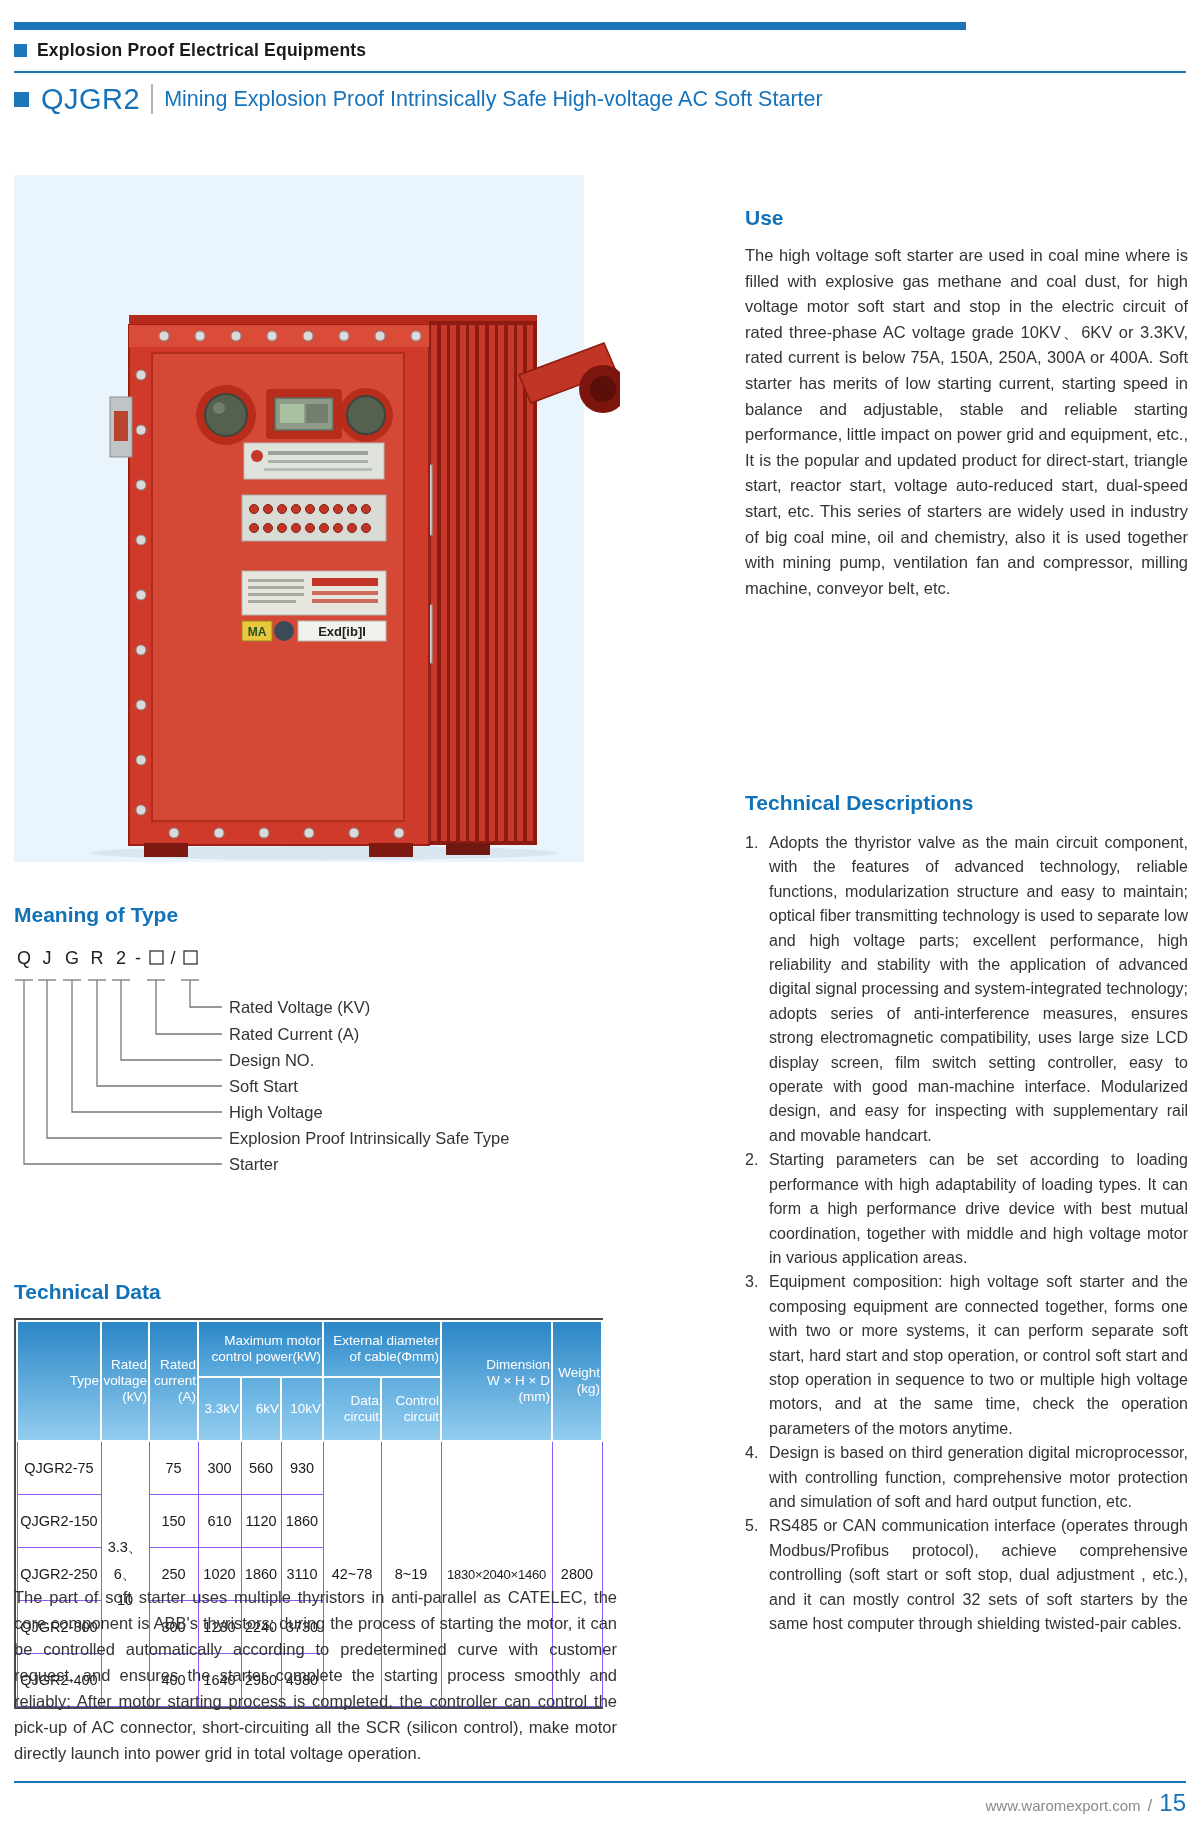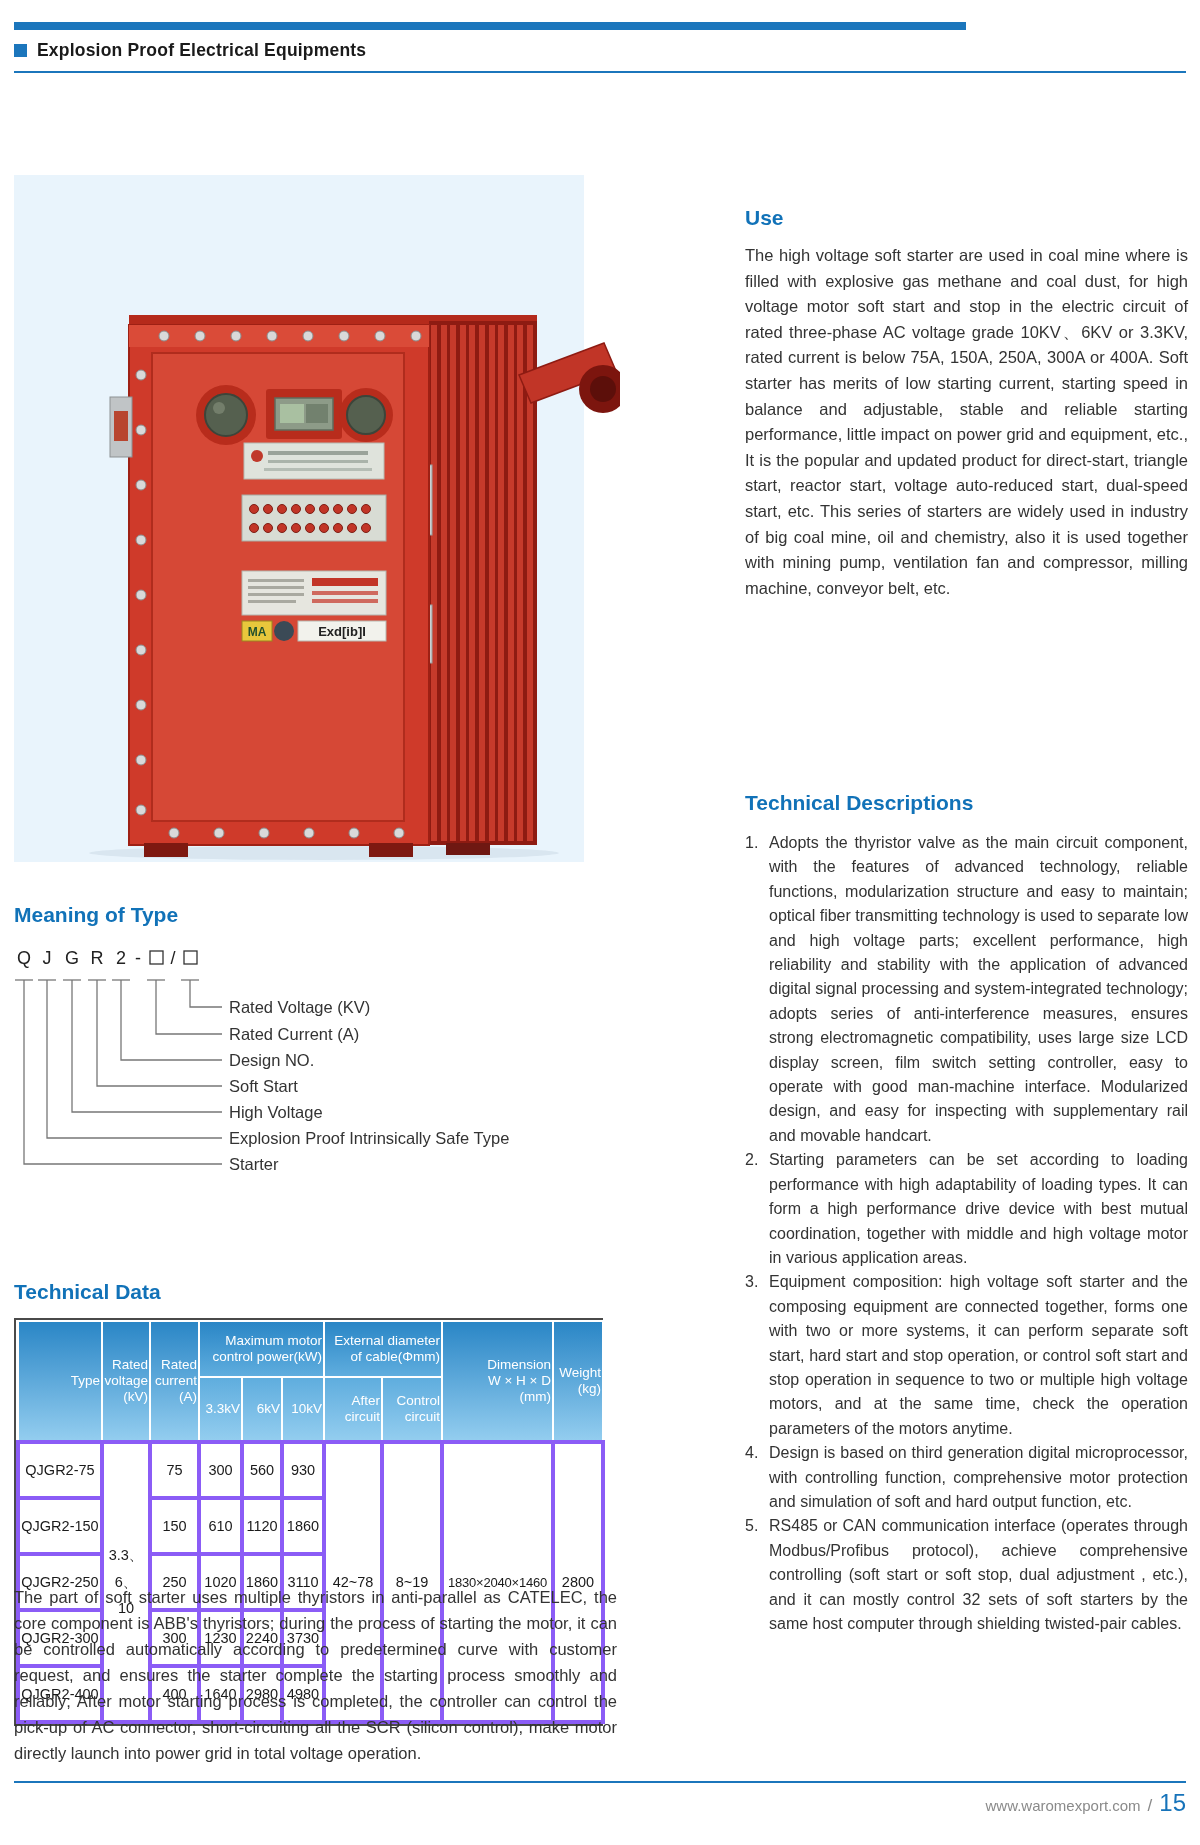--- a/index.html
+++ b/index.html
@@ -33,21 +33,21 @@
   col.c-type{width:84px}col.c-volt{width:48px}col.c-curr{width:49px}
   col.c-p33{width:43px}col.c-p6{width:40px}col.c-p10{width:42px}
   col.c-main{width:58px}col.c-ctrl{width:60px}col.c-dim{width:111px}col.c-wt{width:50px}
   th{color:#ffffff;font-weight:400;font-size:13.5px;line-height:1.18;text-align:right;
      vertical-align:middle;border:2px solid #ffffff;white-space:pre-line;padding:2px 1px;}
   .g-full{background:linear-gradient(180deg,#2a86c6,#93cdef);}
   .g-top{background:linear-gradient(180deg,#2a86c6,#5fadde);}
   .g-bot{background:linear-gradient(180deg,#5fadde,#93cdef);}
   tr.hr1 th{height:50px;}
   tr.hr2 th{height:58px;}
-  td{border:4px solid #8b5cf6;font-size:14.5px;color:#1a1a1a;text-align:center;
+  td{border:1px solid #8b5cf6;font-size:14.5px;color:#1a1a1a;text-align:center;
      vertical-align:middle;height:28px;padding:12px 1px;background:#ffffff;}
   td.multiline{white-space:pre-line;line-height:1.85;}
   td.dim{font-size:13px;letter-spacing:-0.2px;}
   .note{left:14px;top:1584px;width:603px;font-size:16.5px;line-height:26px;text-align:justify;color:#333;}
 
   
   .use-head{left:745px;top:206px;}
   .use-body{left:745px;top:243px;width:443px;font-size:16.5px;line-height:25.6px;text-align:justify;color:#333;}
   .tdesc-head{left:745px;top:791px;}
   .tdesc-list{left:745px;top:831px;width:443px;}
@@ -70,20 +70,26 @@
   <div class="abs topbar"></div>
 
 
   <div class="abs tagline-row">
     <div class="sq-sm"></div>
     <div class="tagline">Explosion Proof Electrical Equipments</div>
   </div>
 
   <div class="abs hdr-divider"></div>
 
+  <div class="abs title-row">
+    <div class="sq-md"></div>
+    <div class="prod-code">QJGR2</div>
+    <div class="title-sep"></div>
+    <div class="prod-title">Mining Explosion Proof Intrinsically Safe High-voltage AC Soft Starter</div>
+  </div>
 
   <div class="abs product-box">
     <svg width="606" height="687" viewBox="0 0 606 687">
       <ellipse cx="310" cy="678" rx="235" ry="7" fill="#d9e6f0"></ellipse>
 
       <g>
         <rect x="413" y="140" width="110" height="8" fill="#b32a1c"></rect>
         <rect x="413" y="146" width="110" height="524" fill="#8e1b12"></rect>
         <rect x="417" y="150" width="6" height="516" fill="#c63a2b"></rect>
         <rect x="427" y="150" width="6" height="516" fill="#c63a2b"></rect>
@@ -294,21 +300,21 @@
           <th rowspan="2" class="g-full">Dimension
 W × H × D
 (mm)</th>
           <th rowspan="2" class="g-full">Weight
 (kg)</th>
         </tr>
         <tr class="hr2">
           <th class="g-bot">3.3kV</th>
           <th class="g-bot">6kV</th>
           <th class="g-bot">10kV</th>
-          <th class="g-bot">After
+          <th class="g-bot">Data
 circuit</th>
           <th class="g-bot">Control
 circuit</th>
         </tr>
       </thead>
       <tbody>
         <tr>
           <td>QJGR2-75</td>
           <td rowspan="5" class="multiline">3.3、
 6、

